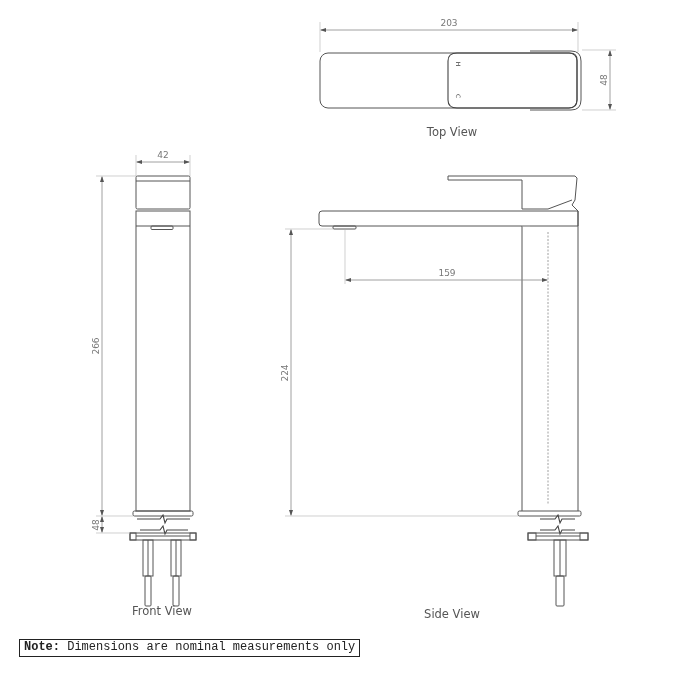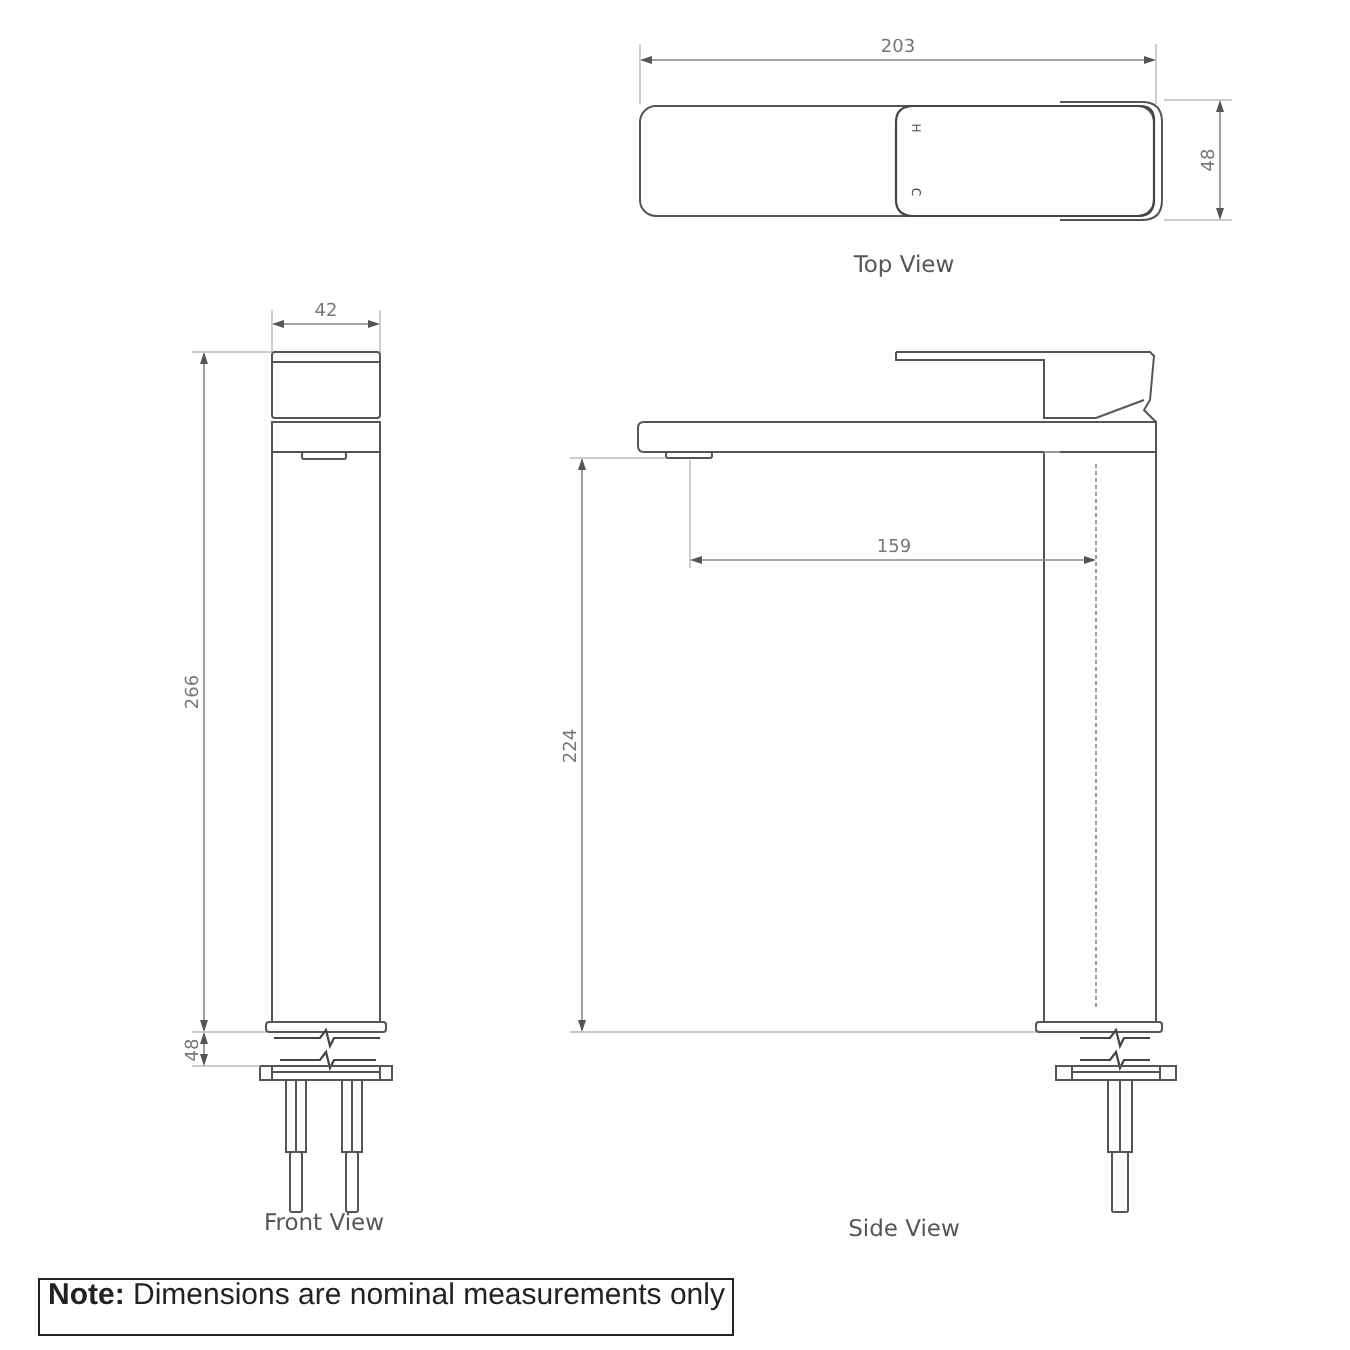--- a/index.html
+++ b/index.html
@@ -9,23 +9,23 @@
   .ln { stroke: #555; stroke-width: 1; fill: none; }
   .lnd { stroke: #444; stroke-width: 1.1; fill: none; }
   .dim { stroke: #888; stroke-width: 0.8; fill: none; }
   .ext { stroke: #bbb; stroke-width: 0.7; fill: none; }
   .center { stroke: #888; stroke-width: 0.8; fill: none; stroke-dasharray: 2 1.5; }
   .arrow { fill: #555; }
   .dimtxt { font-family: "DejaVu Sans", sans-serif; font-size: 9px; fill: #777; }
   .viewlbl { font-family: "DejaVu Sans", sans-serif; font-size: 11.5px; fill: #555; }
   .hc { font-family: "DejaVu Sans", sans-serif; font-size: 6px; fill: #444; }
   .note {
-    position: absolute; left: 19px; top: 639px; height: 29px;
+    position: absolute; left: 19px; top: 639px; height: 18px;
     border: 1.2px solid #222; padding: 0 4px; box-sizing: border-box;
-    font-family: Liberation Sans, sans-serif; font-size: 15px; color: #222;
+    font-family: Liberation Mono, monospace; font-size: 12px; color: #222;
     line-height: 15px; white-space: nowrap;
   }
   .note b { font-weight: bold; }
 </style>
 </head>
 <body>
 
 <svg class="drawing" viewBox="0 0 675 675" xmlns="http://www.w3.org/2000/svg">
   <defs>
     <marker id="arr" markerWidth="6" markerHeight="6" refX="5" refY="3" orient="auto-start-reverse" markerUnits="userSpaceOnUse">

